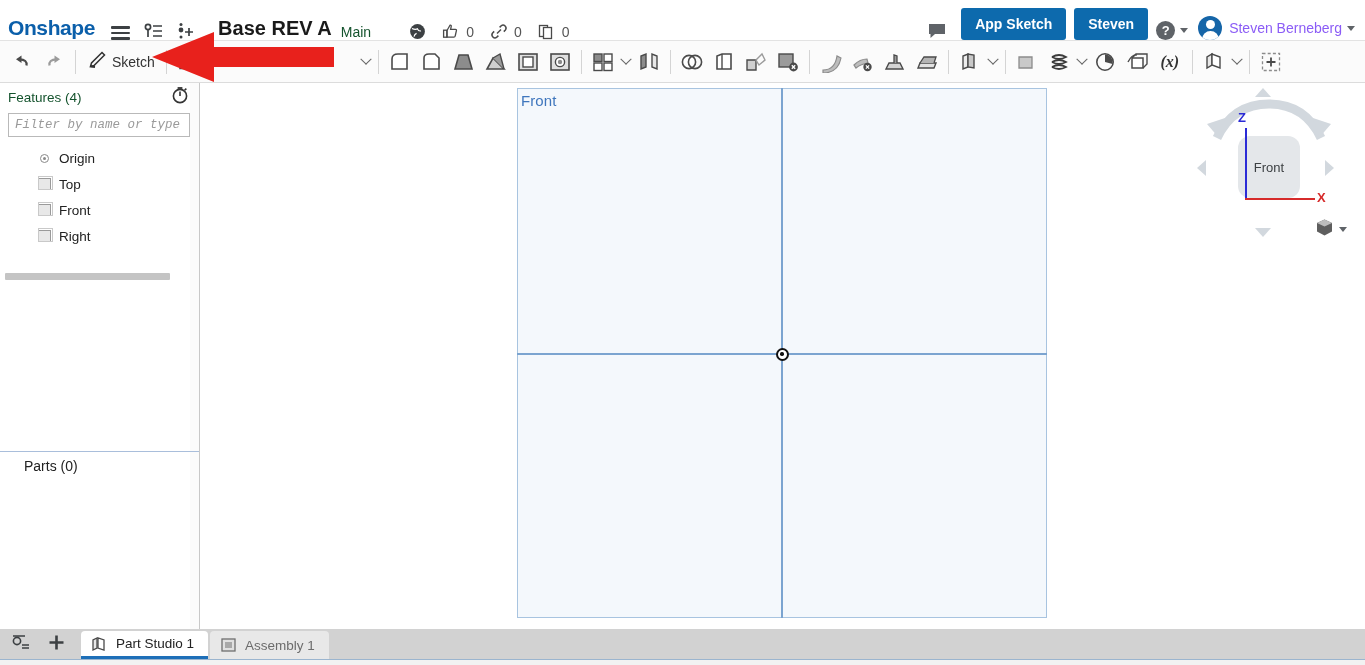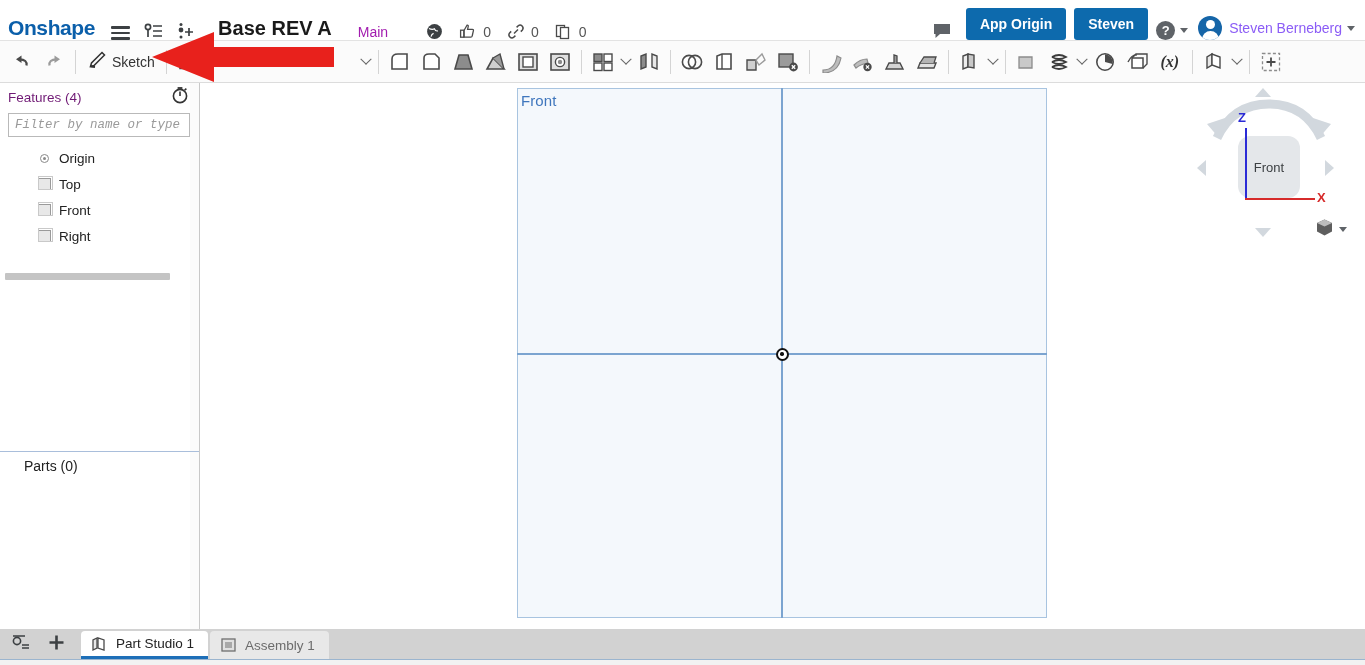--- a/index.html
+++ b/index.html
@@ -25,21 +25,21 @@
     color: #3c4043; cursor: pointer;
   }
   .hamburger { width: 19px; height: 14px; margin-left: 16px;
     display: flex; flex-direction: column; justify-content: space-between; }
   .hamburger span { display: block; height: 2.6px; background: #3c4043; border-radius: 1px; }
 
   .doc-title {
     font-size: 20px; font-weight: bold; color: #1a1a1a; margin-left: 22px;
     white-space: nowrap;
   }
-  .doc-branch { font-size: 14px; color: #a21caf; margin-left: 26px; }
+  .doc-branch { font-size: 14px; color: #14532d; margin-left: 9px; }
 
   .counter-group { display: flex; align-items: center; margin-left: 20px; }
   .counter { display: flex; align-items: center; margin-left: 16px; }
   .counter .num { font-size: 14px; color: #555; margin-left: 6px; }
 
   .spacer { flex: 1 1 auto; }
 
   .btn-blue {
     background: #0d6aad; color: #fff; font-size: 14px; font-weight: bold;
     border: none; border-radius: 3px; padding: 8px 14px; cursor: pointer;
@@ -94,21 +94,21 @@
 
   
   .leftpanel {
     position: absolute; top: 83px; left: 0; width: 200px; height: 546px;
     background: #ffffff; border-right: 1px solid #c8c8c8;
   }
   .features-hdr {
     height: 28px; display: flex; align-items: center; justify-content: space-between;
     padding: 0 10px 0 8px;
   }
-  .features-hdr .ttl { font-size: 13.5px; color: #701a75; }
+  .features-hdr .ttl { font-size: 13.5px; color: #14532d; }
   .filter-input {
     display: block; width: 182px; height: 24px; margin: 2px 0 0 8px;
     border: 1px solid #b9b9b9; background: #fff; font-size: 12.5px;
     font-style: italic; color: #999; padding: 0 6px;
     font-family: Liberation Mono, monospace;
   }
   .filter-input::placeholder { color: #9a9a9a; font-style: italic; }
   .tree { margin-top: 8px; }
   .tree-row { display: flex; align-items: center; height: 26px; cursor: pointer; font-size: 13.5px; color: #222; }
   .tree-row.lvl0 { padding-left: 12px; }
@@ -277,21 +277,21 @@
     </div>
 
     <div class="spacer"></div>
 
     <div class="tb-icon" style="margin-right:14px;">
       <svg width="20" height="18" viewBox="0 0 20 18">
         <path d="M2 2 H18 V12 H8 L3.5 16 V12 H2 Z" fill="#5f6368"></path>
       </svg>
     </div>
 
-    <button class="btn-blue">App Origin</button>
+    <button class="btn-blue">App Sketch</button>
     <button class="btn-blue">Steven</button>
 
     <div class="help-wrap">
       <div class="help-circle">?</div>
       <div class="caret"></div>
     </div>
 
     <div class="user-wrap">
       <div class="avatar"></div>
       <span class="user-name">Steven Berneberg</span>

